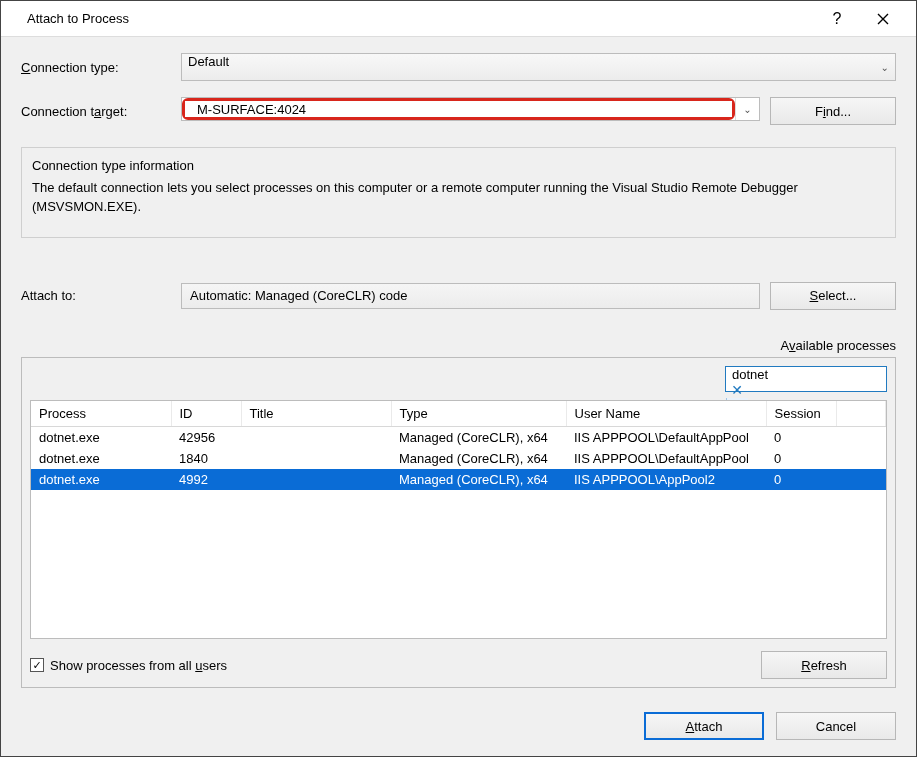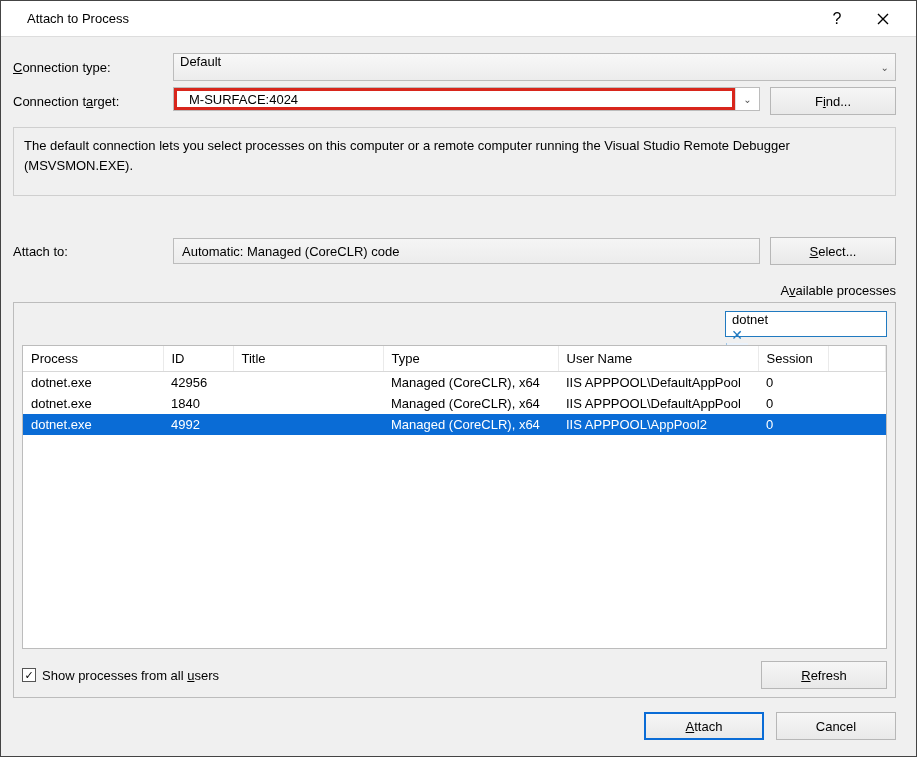--- a/index.html
+++ b/index.html
@@ -26,23 +26,23 @@
   }
   .titlebar-title { flex: 1; padding-left: 4px; margin-left: 12px; }
   .titlebar-btn {
     width: 46px; height: 36px;
     display: flex; align-items: center; justify-content: center;
     color: #000;
     font-size: 14px;
   }
   .titlebar-help { font-size: 16px; }
   .body {
-    flex: 1; padding: 16px 20px 14px 12px;
+    flex: 1; padding: 16px 20px 14px 20px;
     display: flex; flex-direction: column;
-    gap: 6px;
+    gap: 16px;
   }
   .row { display: flex; align-items: center; gap: 10px; }
   .label-col { width: 150px; }
   .underline { text-decoration: underline; text-decoration-skip-ink: none; }
   .combo {
     flex: 1;
     height: 28px;
     background: linear-gradient(#f8f8f8,#ececec);
     border: 1px solid #bcbcbc;
     display: flex; align-items: flex-start;
@@ -90,21 +90,21 @@
   }
   .btn.primary { border: 2px solid #0a6cd6; }
   .infobox {
     margin-top: 6px;
     border: 1px solid #cfcfcf;
     background: #f0f0f0;
     padding: 8px 10px 20px 10px;
     line-height: 1.5;
   }
   .infobox-title { margin-bottom: 2px; }
-  .attach-to-row { margin-top: 35px; }
+  .attach-to-row { margin-top: 28px; }
   .readonly-box {
     flex: 1; height: 26px;
     background: linear-gradient(#f5f5f5,#ececec);
     border: 1px solid #bcbcbc;
     display: flex; align-items: center;
     padding: 0 8px;
   }
   .available-area {
     margin-top: 12px;
     flex:1; display:flex; flex-direction:column;align-items:flex-end;
@@ -209,36 +209,37 @@
         <span class="chev">⌄</span>
       </div>
     </div>
 
     <div class="row">
       <div class="label-col">
         <span>Connection t</span><span class="underline">a</span><span>rget:</span>
       </div>
       <div class="target-wrap">
         <div class="target-input-outer" style="padding:0;">
-          <div class="target-highlight" style="flex:1; display:flex;">
+          <div class="target-highlight" style="flex:1; display:flex;border-radius:6px;">
             <div class="target-hl-inner">
               <input class="target-input" value="M-SURFACE:4024" style="">
             </div>
           </div>
           <div class="target-chev-cell">⌄</div>
         </div>
         <button class="btn">
           <span>F</span>
             <span class="underline">i</span>
             <span>nd...</span>
         </button>
       </div>
     </div>
 
     <div class="infobox">
+      <div class="infobox-title">Connection type information</div>
       <div>The default connection lets you select processes on this computer or a remote computer running the Visual Studio Remote Debugger (MSVSMON.EXE).</div>
     </div>
 
     <div class="row attach-to-row">
       <div class="label-col">Attach to:</div>
       <div class="readonly-box">Automatic: Managed (CoreCLR) code</div>
       <button class="btn">
         <span class="underline">S</span>
           <span>elect...</span>
       </button>

